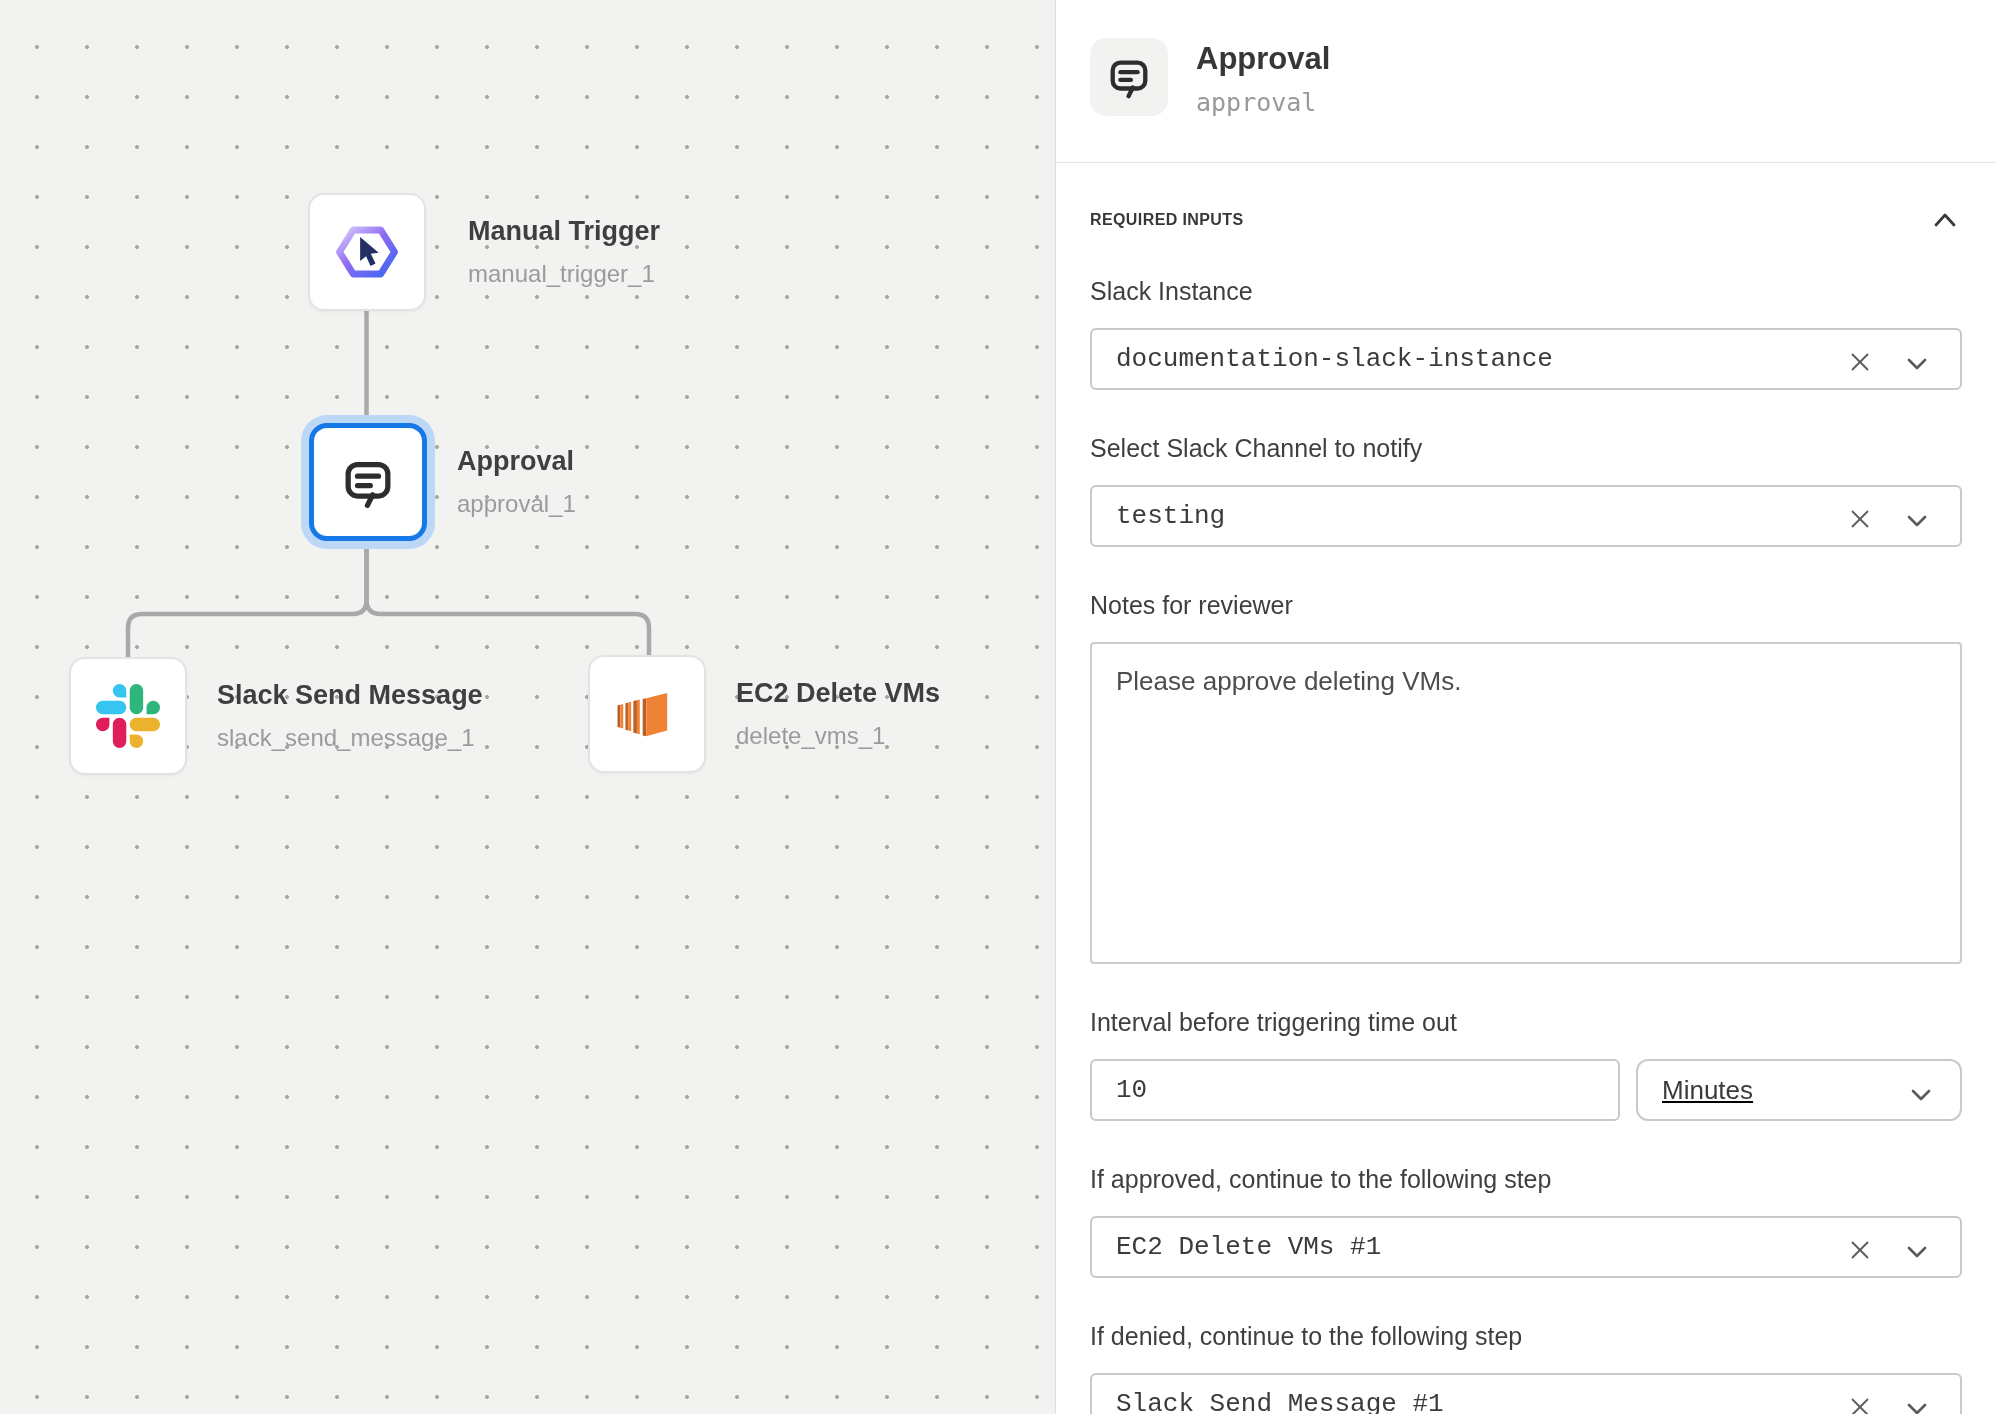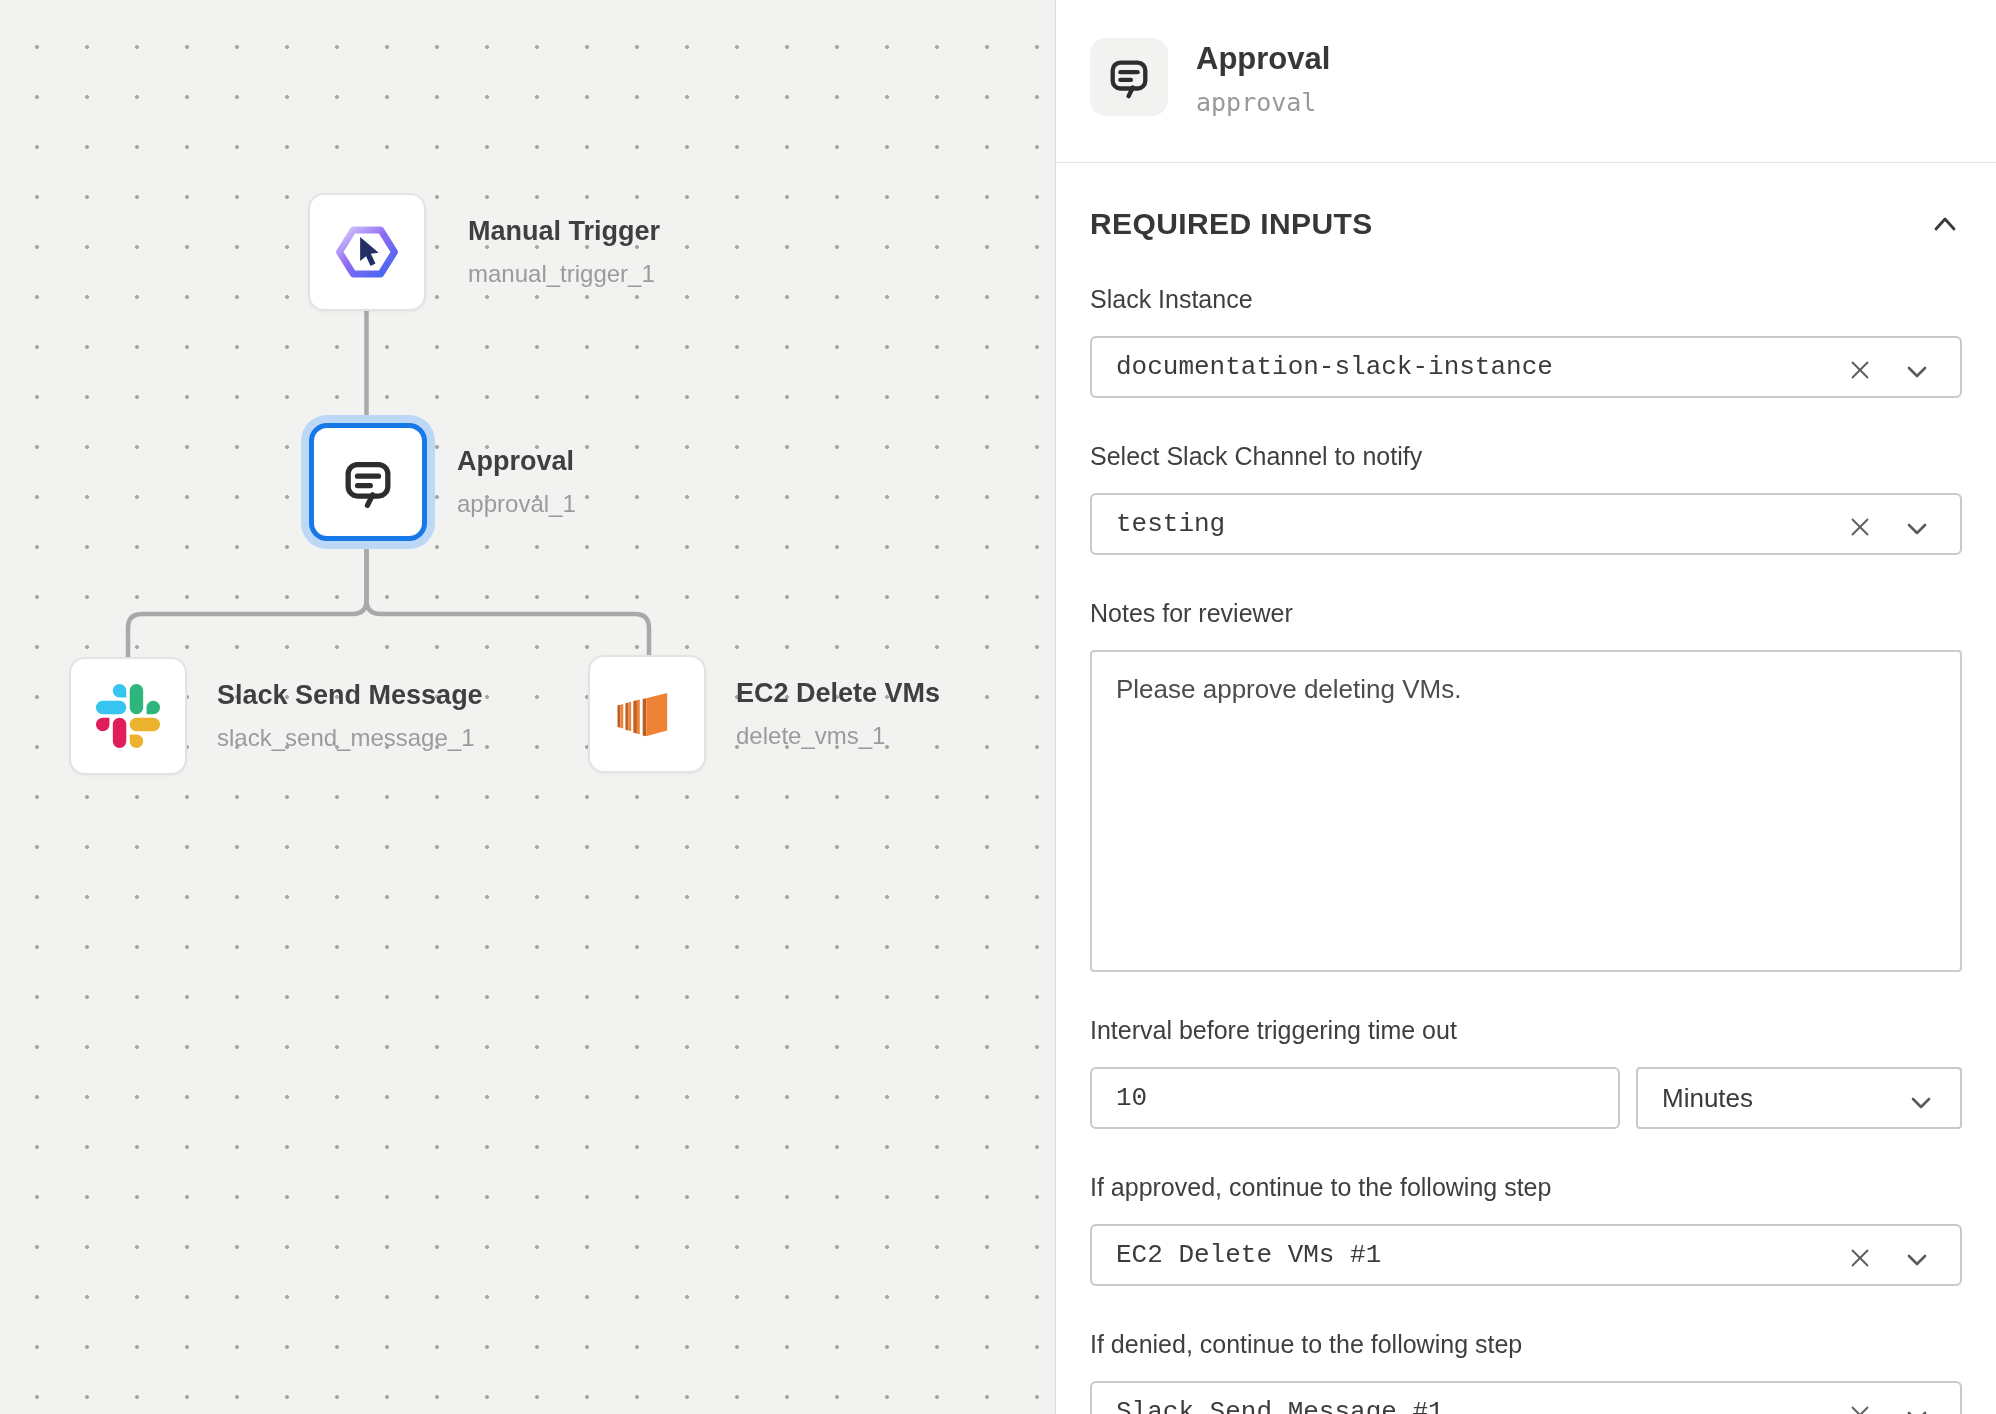--- a/index.html
+++ b/index.html
@@ -37,41 +37,41 @@
     display:flex; align-items:center; justify-content:center; flex:0 0 auto; }
   .panel-header-text { margin-left:28px; padding-top:2px; }
   .panel-title { font-size:31px; font-weight:700; color:#373737; line-height:38px; }
   .panel-subtitle { font-family:"DejaVu Sans Mono", monospace; font-size:25px; color:#999;
     line-height:30px; margin-top:10px; }
   .panel-divider { height:1px; background:#e4e4e4; }
 
   .panel-body { padding:0 34px; }
   .section-head { display:flex; align-items:center; justify-content:space-between;
     margin-top:44px; }
-  .section-title { font-size:30px; font-weight:700; color:#373737; letter-spacing:0.4px; }
+  .section-title { font-size:16px; font-weight:700; color:#373737; letter-spacing:0.4px; }
   .icon-btn { background:none; border:none; cursor:pointer; padding:2px; line-height:0; }
 
   .field-label { font-size:25px; color:#3f3f3f; margin-top:44px; margin-bottom:22px; }
   .combo { position:relative; height:62px; border:2px solid #c9c9c9; border-radius:6px;
     background:#fff; display:flex; align-items:center; }
   .combo input { border:none; outline:none; font-family:Liberation Mono, monospace;
     font-size:26px; color:#3b3b3b; flex:1; padding:0 0 0 24px; background:transparent; height:100%; }
   .combo .clear { position:absolute; right:86px; top:18px; }
   .combo .caret { position:absolute; right:28px; top:20px; }
 
   .textarea-wrap { height:322px; border:2px solid #ccc; border-radius:4px; background:#fff; }
   .textarea-wrap textarea { width:100%; height:100%; border:none; outline:none; resize:none;
     font-family:"Liberation Sans",sans-serif; font-size:26px; color:#4d4d4d;
     padding:22px 24px; background:transparent; }
 
   .interval-row { display:flex; margin-top:0; }
   .interval-row .num { width:530px; margin-right:16px; }
   .interval-row .unit { flex:1; }
-  .select-box { position:relative; height:62px; border:2px solid #c9c9c9; border-radius:4px;
-    display:flex; align-items:center; cursor:pointer; }
+  .select-box { position:relative; height:62px; border:2px solid #c9c9c9; border-radius:12px;
+    display:flex; align-items:center; cursor:pointer;text-decoration:underline; }
   .select-box .sel-text { font-size:26px; color:#3b3b3b; padding-left:24px; }
 
   svg { display:block; }
 </style>
 </head>
 <body>
 
 <svg width="0" height="0" style="position:absolute">
   <defs>
     <linearGradient id="hexgrad" x1="0" y1="0" x2="1" y2="1">

